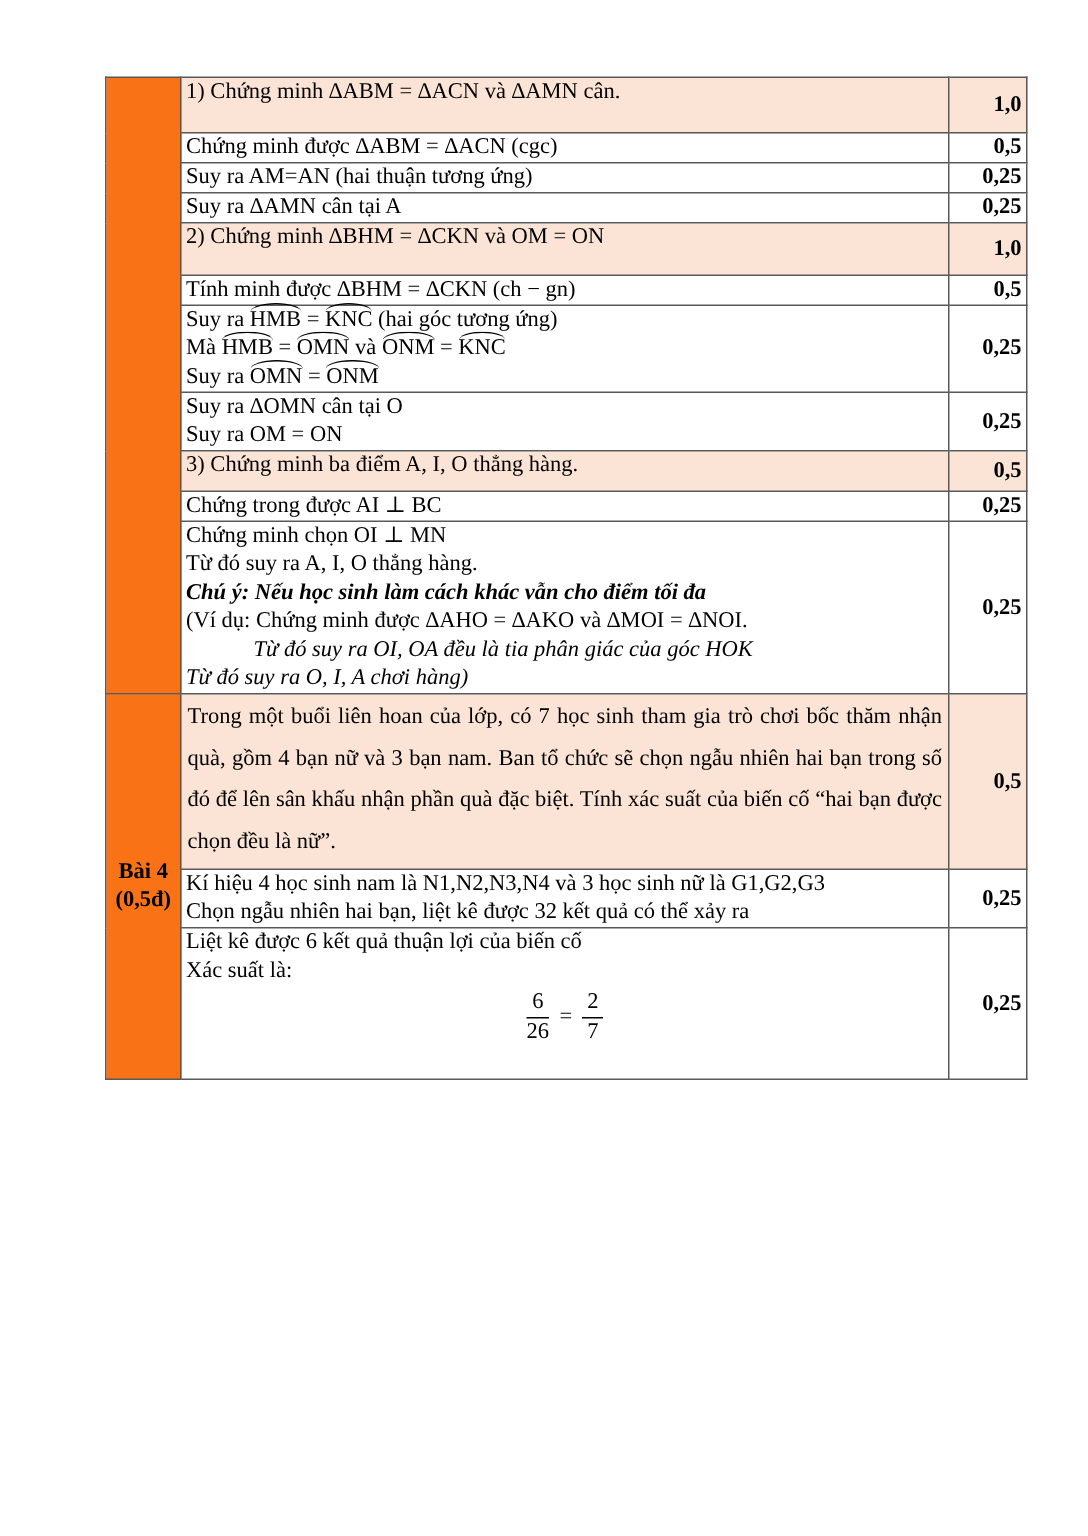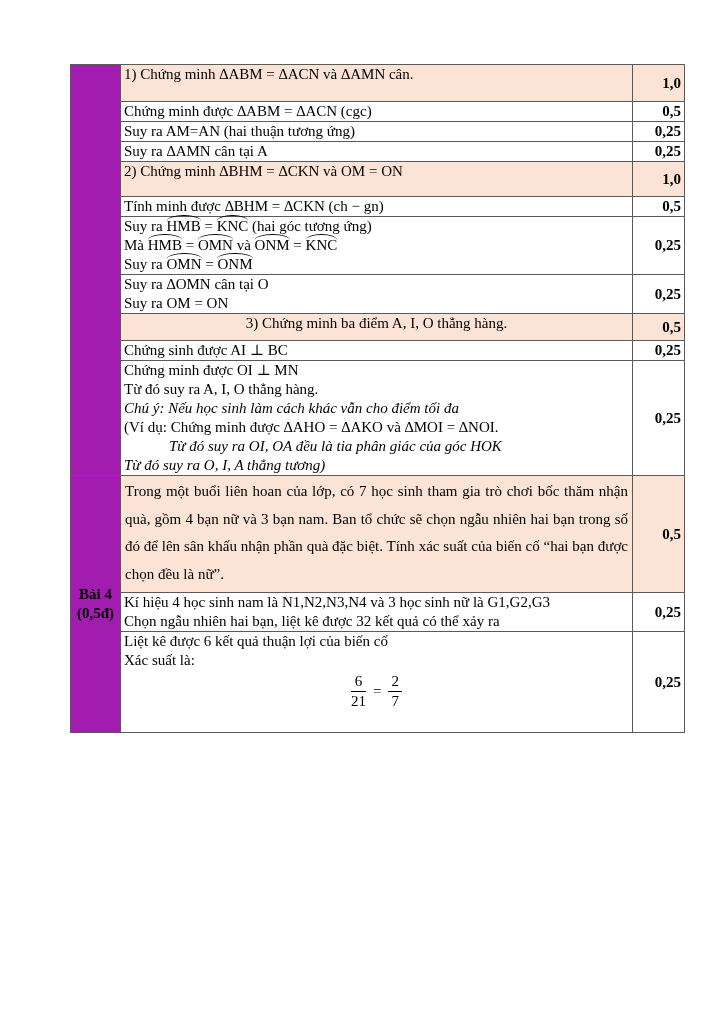--- a/index.html
+++ b/index.html
@@ -6,21 +6,21 @@
   body{
     width:725px;height:1024px;
     background:#ffffff;
     font-family:"Liberation Serif","DejaVu Serif",serif;
     color:#000;
     position:relative;
     overflow:hidden;
   }
   .sheet{position:absolute;left:0;top:0;width:725px;height:1024px;}
   table.rubric{
-    position:absolute;left:70px;top:64px;
+    position:absolute;left:70px;top:51px;
     border-collapse:collapse;table-layout:fixed;
     width:598px;
   }
   td{
     border:1px solid var(--border,#595959);
     vertical-align:top;
     padding:0 3px;
     font-size:15px;
     line-height:19px;
   }
@@ -33,21 +33,21 @@
     padding:0 1px;
   }
   td.content{width:505px;}
   td.score{
     width:45px;
     text-align:right;
     vertical-align:middle;
     font-weight:bold;
   }
   tr.hl td{background:var(--accent,#fbe4d5);}
-  tr.hl td.label{background:#a21caf;margin-left:30px;}
+  tr.hl td.label{background:#f97316;margin-left:30px;}
   td.content.justify .line{text-align:justify;}
   .line{white-space:normal;}
   
   .arc{position:relative;display:inline-block;}
   .arc::before{
     content:"";
     position:absolute;left:0;right:0;top:-2px;height:5px;
     border-top:1.4px solid #000;
     border-radius:50% 50% 0 0 / 100% 100% 0 0;
   }
@@ -110,39 +110,39 @@
           <td class="score">0,25</td>
         </tr>
         <tr>
           <td class="content">
             <div class="line"><span>Suy ra ∆OMN cân tại O</span></div>
             <div class="line"><span>Suy ra OM = ON</span></div>
           </td>
           <td class="score">0,25</td>
         </tr>
         <tr class="hl">
-          <td class="content" style="height: 26px; text-align: center;">
+          <td class="content" style="height: 26px;">
             <div class="line"><span>3) Chứng minh ba điểm A, I, O thẳng hàng.</span></div>
           </td>
           <td class="score">0,5</td>
         </tr>
         <tr>
           <td class="content">
-            <div class="line"><span>Chứng sinh được AI ⊥ BC</span></div>
+            <div class="line"><span>Chứng trong được AI ⊥ BC</span></div>
           </td>
           <td class="score">0,25</td>
         </tr>
         <tr>
           <td class="content">
-            <div class="line"><span>Chứng minh được OI ⊥ MN</span></div>
+            <div class="line"><span>Chứng minh chọn OI ⊥ MN</span></div>
             <div class="line"><span>Từ đó suy ra A, I, O thẳng hàng.</span></div>
-            <div class="line"><span style="font-weight: normal; font-style: italic;">Chú ý: Nếu học sinh làm cách khác vẫn cho điểm tối đa</span></div>
+            <div class="line"><span style="font-weight: bold; font-style: italic;">Chú ý: Nếu học sinh làm cách khác vẫn cho điểm tối đa</span></div>
             <div class="line"><span style="">(Ví dụ: Chứng minh được ∆AHO = ∆AKO và ∆MOI = ∆NOI.</span></div>
             <div class="line"><span style="font-style: italic; margin-left: 45px;">Từ đó suy ra OI, OA đều là tia phân giác của góc HOK</span></div>
-            <div class="line"><span style="font-style: italic;">Từ đó suy ra O, I, A thẳng tương)</span></div>
+            <div class="line"><span style="font-style: italic;">Từ đó suy ra O, I, A chơi hàng)</span></div>
           </td>
           <td class="score">0,25</td>
         </tr>
         <tr class="hl">
           <td class="label" rowspan="3">
             <div>Bài 4</div>
             <div>(0,5đ)</div>
           </td>
           <td class="content justify" style="line-height: 27.5px; padding: 2px 4px 4px;">
             <div class="line"><span>Trong một buổi liên hoan của lớp, có 7 học sinh tham gia trò chơi bốc thăm nhận quà, gồm 4 bạn nữ và 3 bạn nam. Ban tổ chức sẽ chọn ngẫu nhiên hai bạn trong số đó để lên sân khấu nhận phần quà đặc biệt. Tính xác suất của biến cố “hai bạn được chọn đều là nữ”.</span></div>
@@ -153,19 +153,19 @@
           <td class="content">
             <div class="line"><span>Kí hiệu 4 học sinh nam là N1,N2,N3,N4 và 3 học sinh nữ là G1,G2,G3</span></div>
             <div class="line"><span>Chọn ngẫu nhiên hai bạn, liệt kê được 32 kết quả có thể xảy ra</span></div>
           </td>
           <td class="score">0,25</td>
         </tr>
         <tr>
           <td class="content" style="height: 100px;">
             <div class="line"><span>Liệt kê được 6 kết quả thuận lợi của biến cố</span></div>
             <div class="line"><span>Xác suất là:</span></div>
-            <div class="mathline"><span class="frac"><span class="num">6</span><span class="den">21</span></span><span class="eq">=</span><span class="frac"><span class="num">2</span><span class="den">7</span></span></div>
+            <div class="mathline"><span class="frac"><span class="num">6</span><span class="den">26</span></span><span class="eq">=</span><span class="frac"><span class="num">2</span><span class="den">7</span></span></div>
           </td>
           <td class="score">0,25</td>
         </tr>
       </tbody>
   </table>
 </div>
 
 </body></html>

